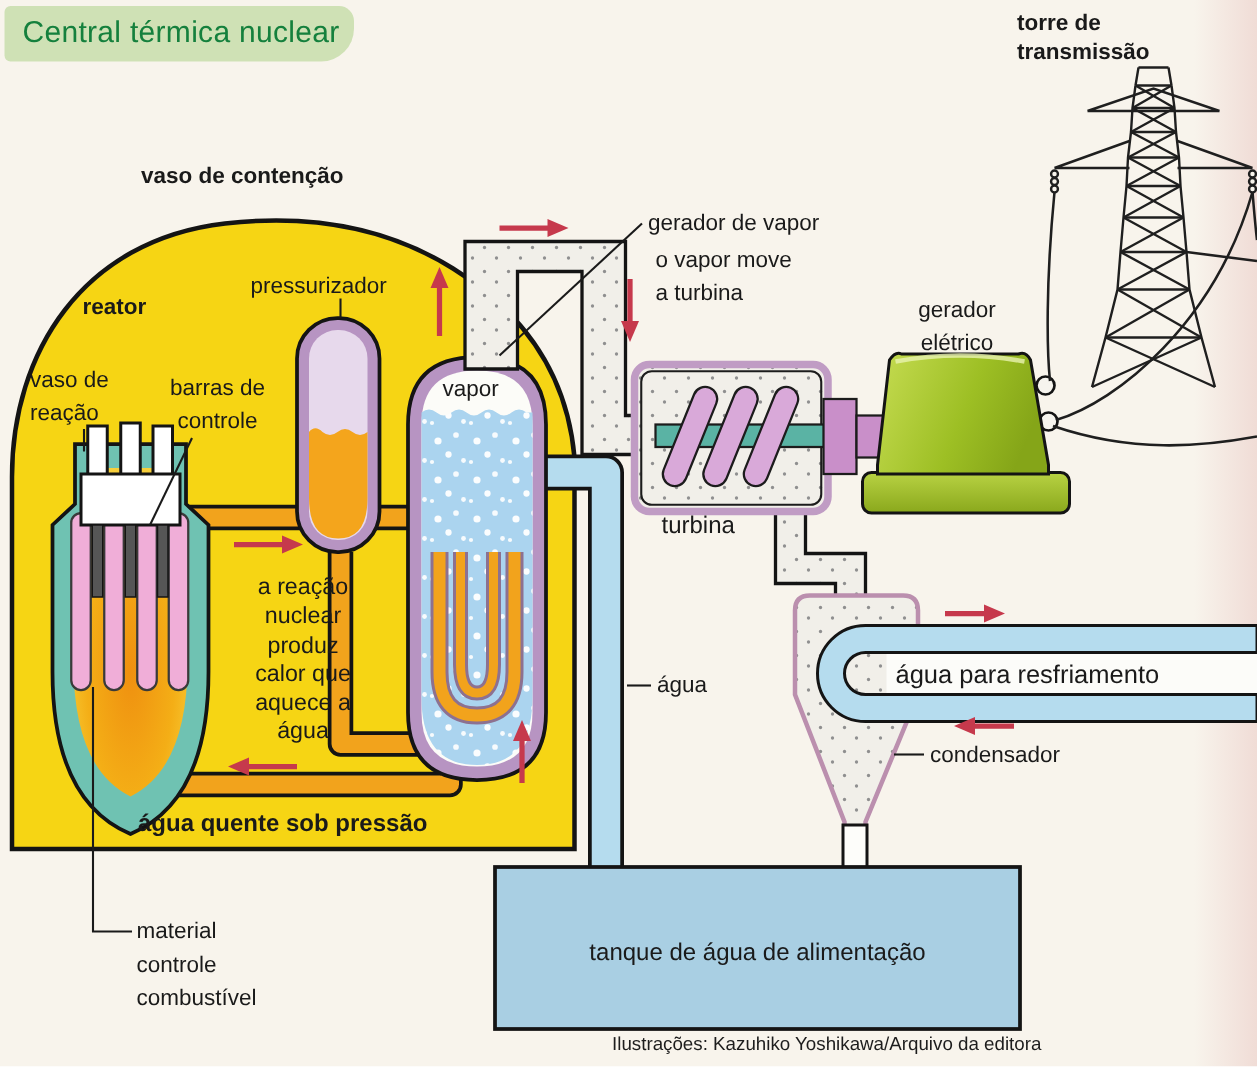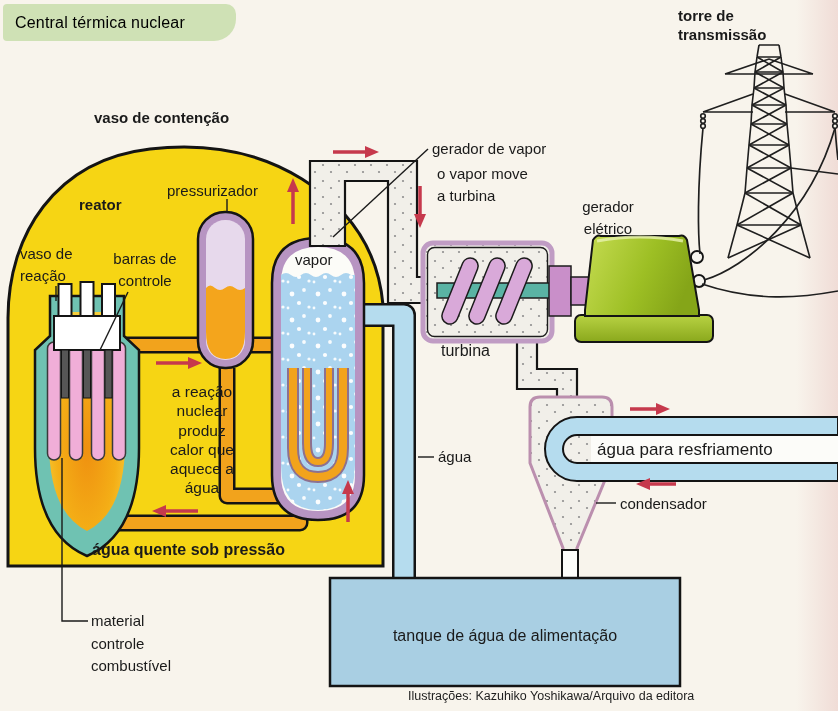--- a/index.html
+++ b/index.html
@@ -9,21 +9,21 @@
     font-family:"Liberation Sans",sans-serif;color:#1a1a1a;
   }
   svg.canvas{position:absolute;left:0;top:0;}
   .lbl{position:absolute;line-height:20px;font-size:15px;white-space:nowrap;}
   .lbl span{display:block;}
   .bold{font-weight:bold;}
   .center{text-align:center;}
   .banner{
     position:absolute;left:3px;top:4px;width:233px;height:37px;
     background:#cfe1b5;border-radius:4px 10px 22px 4px;
-    font-size:16px;color:#000000;line-height:37px;padding-left:12px;
+    font-size:20px;color:#15803d;line-height:37px;padding-left:12px;
     box-sizing:border-box;letter-spacing:.2px;
   }
   .credits{position:absolute;left:408px;top:689px;font-size:12.5px;color:#1d1d1d;}
 </style>
 </head>
 <body>
 
 <div class="stage">
 
 <svg class="canvas" width="838" height="711" viewBox="0 0 838 711">
@@ -229,42 +229,42 @@
 
 <div class="banner">Central térmica nuclear</div>
 
 <div class="lbl bold" style="left:678px;top:6px;line-height:19px;">
   <span>torre de</span>
   <span>transmissão</span>
 </div>
 <div class="lbl bold" style="left:94px;top:108px;">
   <span>vaso de contenção</span>
 </div>
-<div class="lbl bold" style="left:55px;top:195px;margin-left:24px;">
+<div class="lbl bold" style="left:55px;top:195px;">
   <span>reator</span>
 </div>
 <div class="lbl" style="left:20px;top:243px;line-height:22px;">
   <span>vaso de</span>
   <span>reação</span>
 </div>
 <div class="lbl center" style="left:100px;top:248px;width:90px;line-height:22px;">
   <span>barras de</span>
   <span>controle</span>
 </div>
 <div class="lbl" style="left:167px;top:181px;">
   <span>pressurizador</span>
 </div>
 <div class="lbl" style="left:432px;top:139px;">
   <span>gerador de vapor</span>
 </div>
 <div class="lbl" style="left:437px;top:163px;line-height:22px;">
   <span>o vapor move</span>
   <span>a turbina</span>
 </div>
-<div class="lbl center" style="left:564px;top:196px;width:88px;line-height:22px;">
+<div class="lbl center" style="left:594px;top:196px;width:88px;line-height:22px;">
   <span>gerador</span>
   <span>elétrico</span>
 </div>
 <div class="lbl" style="left:295px;top:250px;">
   <span>vapor</span>
 </div>
 <div class="lbl" style="left:441px;top:341px;font-size:16px;">
   <span>turbina</span>
 </div>
 <div class="lbl center" style="left:153px;top:382px;width:98px;font-size:15.5px;line-height:19.3px;">

